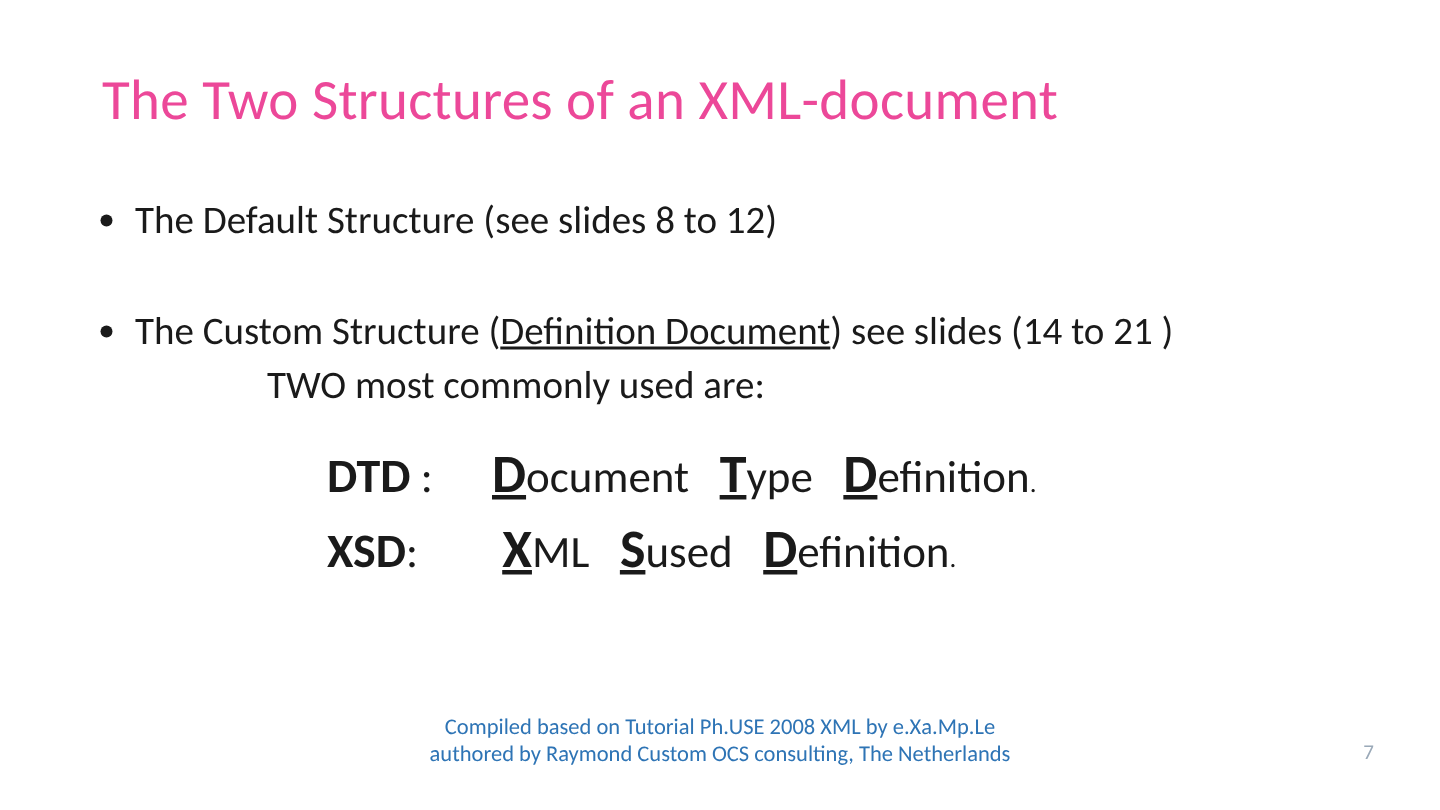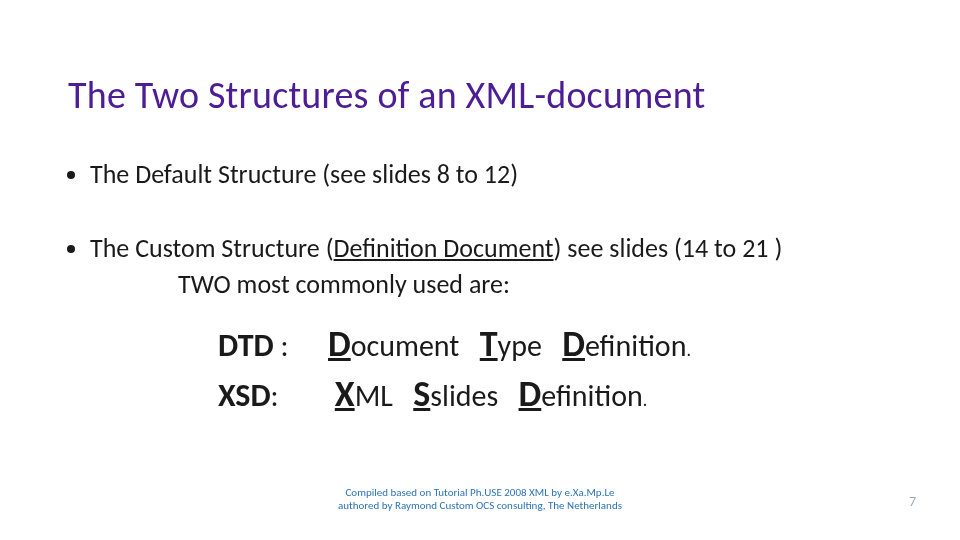--- a/index.html
+++ b/index.html
@@ -1,30 +1,30 @@
 <!DOCTYPE html>
 <html><head>
 <meta charset="utf-8">
 <style>
   * { margin: 0; padding: 0; box-sizing: border-box; }
   html, body { width: 960px; height: 540px; background: #fff; font-family: "Calibri", "Segoe UI", Arial, sans-serif; color: #1a1a1a; overflow: hidden; }
   .slide { position: relative; width: 960px; height: 540px; padding: 44px 68px 0 68px; }
-  .title { color: #4c1d95; font-size: 38px; font-weight: 400; letter-spacing: 0.2px; margin-top: 28px; }
+  .title { color: #ec4899; font-size: 38px; font-weight: 400; letter-spacing: 0.2px; }
   .bullets { margin-top: 40px; padding-left: 22px; }
   .bullets li { font-size: 26px; margin-bottom: 42px; list-style: disc; }
   .bullets li .sub { display: block; margin-left: 88px; margin-top: 4px; }
   .ud { text-decoration: underline; }
   .defs { margin-left: 150px; margin-top: -20px; }
   .def-row { display: flex; align-items: baseline; margin-bottom: 6px; }
   .acr { font-size: 32px; font-weight: 700; width: 110px; }
   .colon { font-size: 30px; font-weight: 400; margin-right: 30px; }
   .expansion { font-size: 30px; }
   .expansion .cap { font-size: 36px; font-weight: 700; text-decoration: underline; }
   .expansion .dot { font-size: 18px; }
-  .footer { position: absolute; bottom: 28px; left: 0; width: 960px; text-align: center; font-size: 11px; color: #2e74b5; line-height: 1.2; }
+  .footer { position: absolute; bottom: 28px; left: 0; width: 960px; text-align: center; font-size: 15px; color: #2e74b5; line-height: 1.2; }
   .pagenum { position: absolute; bottom: 30px; right: 44px; font-size: 14px; color: #9aa9b8; }
 </style>
 </head>
 <body>
 
 <div class="slide">
   <h1 class="title">The Two Structures of an XML-document</h1>
 
   <ul class="bullets">
     <li>
@@ -42,21 +42,21 @@
       <span class="expansion">
         <span class="cap">D</span><span>ocument </span>&nbsp;
         <span class="cap">T</span><span>ype </span>&nbsp;
         <span class="cap">D</span><span>efinition</span><span class="dot">.</span>
       </span>
     </div>
     <div class="def-row">
       <span class="acr"><span>XSD</span><span class="colon">:</span></span>
       <span class="expansion">
         &nbsp;<span class="cap">X</span><span>ML </span>&nbsp;
-        <span class="cap">S</span><span>slides </span>&nbsp;
+        <span class="cap">S</span><span>used </span>&nbsp;
         <span class="cap">D</span><span>efinition</span><span class="dot">.</span>
       </span>
     </div>
   </div>
 
   <div class="footer">
     <div>Compiled based on Tutorial Ph.USE 2008 XML by e.Xa.Mp.Le</div>
     <div>authored by Raymond Custom OCS consulting, The Netherlands</div>
   </div>
   <div class="pagenum">7</div>

